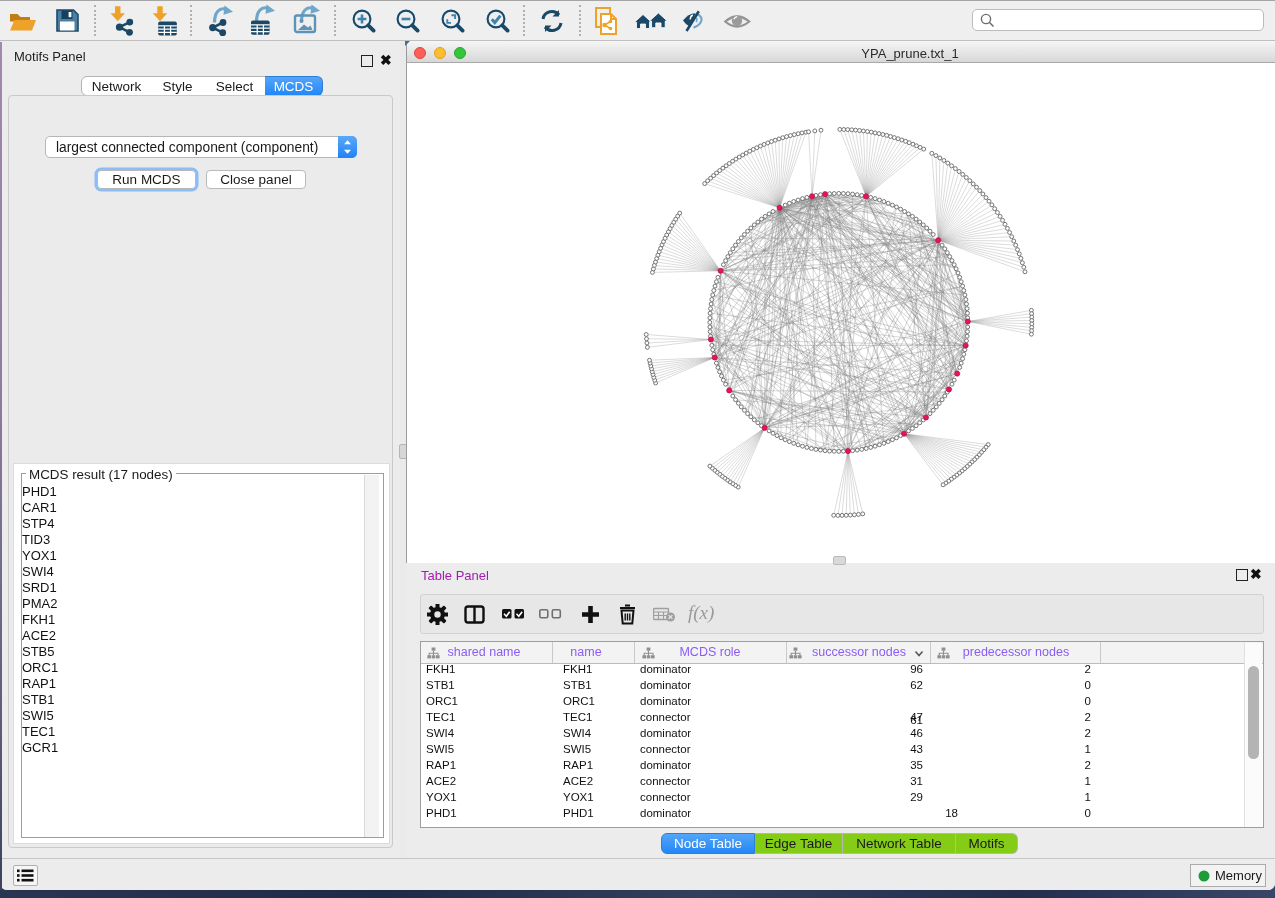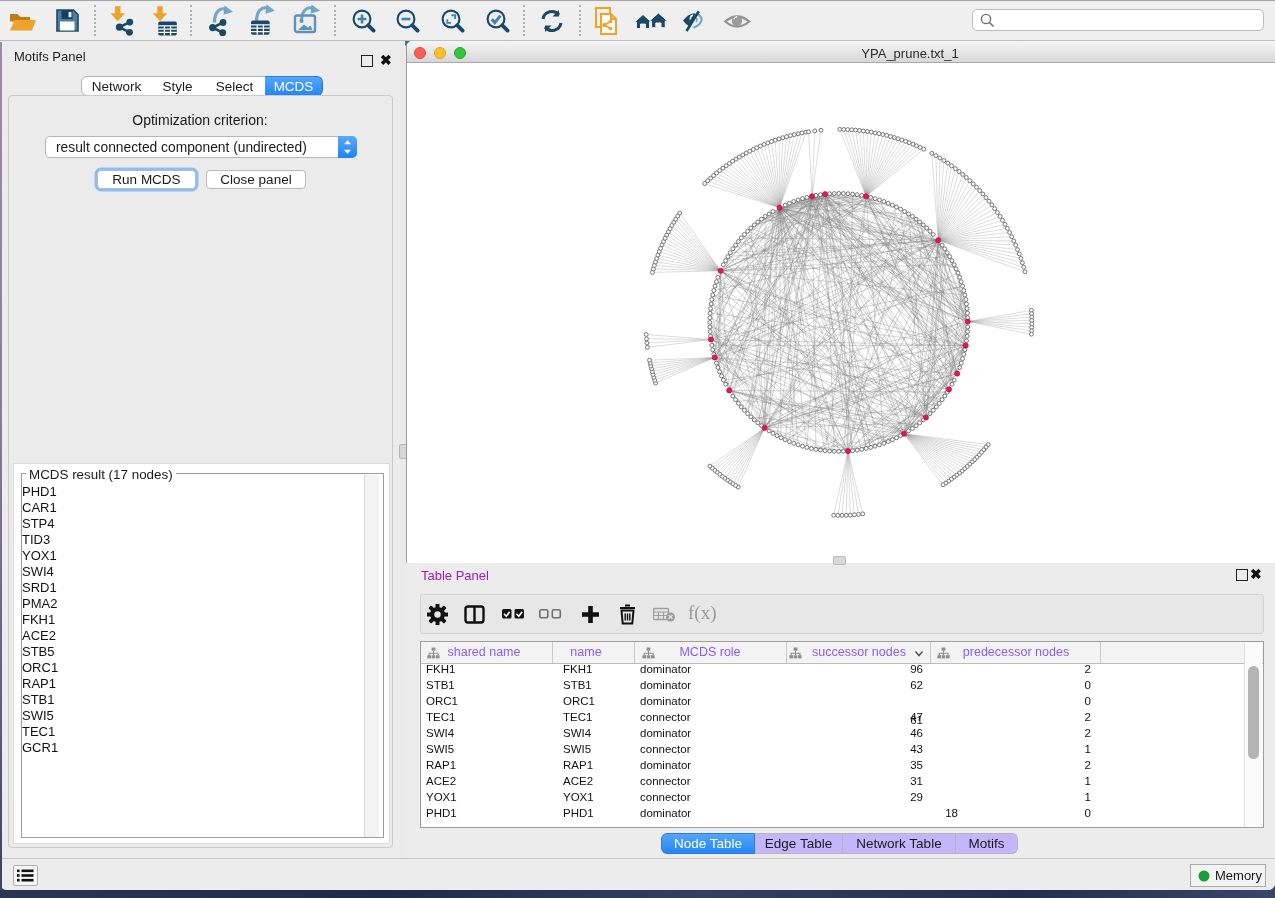--- a/index.html
+++ b/index.html
@@ -40,39 +40,38 @@
 #tpTitle{position:absolute;left:421px;top:568px;font-size:13px;color:#a21caf}
 #ttoolbar{position:absolute;left:420px;top:594px;width:844px;height:40px;background:#e7e7e7;border:1px solid #d2d2d2;border-radius:3px;box-sizing:border-box}
 #tbl{position:absolute;left:420px;top:641px;width:844px;height:187px;background:#fff;border:1px solid #9e9e9e;box-sizing:border-box}
 #thead{position:absolute;left:0;top:0;width:842px;height:21px;background:#f3f3f3;border-bottom:1px solid #bdbdbd}
 .hsep{position:absolute;top:0;width:1px;height:21px;background:#c9c9c9}
 .hlab{position:absolute;top:3px;font-size:12.5px;color:#8b5cf6;white-space:nowrap}
 .cell{position:absolute;font-size:11.5px;color:#111;white-space:nowrap}
 #tsb{position:absolute;right:1px;top:1px;width:17px;height:184px;background:#fbfbfb;border-left:1px solid #e0e0e0}
 #tthumb{position:absolute;left:3px;top:23px;width:11px;height:93px;background:#b4b4b4;border-radius:5.5px}
 
-.btab{position:absolute;top:833px;height:21px;background:#c4b5fd;border:1px solid #b6b6b6;box-sizing:border-box;font-size:13.5px;color:#1a1a1a;text-align:center;line-height:20px}
+.btab{position:absolute;top:833px;height:21px;background:#84cc16;border:1px solid #b6b6b6;box-sizing:border-box;font-size:13.5px;color:#1a1a1a;text-align:center;line-height:20px}
 
 #status{position:absolute;left:0;top:858px;width:1275px;height:32px;background:#ececec;border-top:1px solid #c6c6c6;box-sizing:border-box}
 #listbtn{position:absolute;left:13px;top:865px;width:25px;height:21px;background:#f6f6f6;border:1px solid #b0b0b0;border-radius:2px;box-sizing:border-box}
 #membtn{position:absolute;left:1190px;top:864px;width:76px;height:23px;background:#f3f3f3;border:1px solid #ababab;box-sizing:border-box}
 </style></head><body>
 <div id="app">
 <div id="toolbar"></div>
 <div id="cpTitle">Motifs Panel</div>
 <div class="winbtn-sq" style="left:361px;top:55px"></div>
 <div class="winbtn-x" style="left:380px;top:55px">✖</div>
 <div class="seg" style="left:81px;top:76px;width:71px;border-radius:6px 0 0 6px">Network</div>
 <div class="seg" style="left:151px;top:76px;width:54px;border-left:none">Style</div>
 <div class="seg" style="left:204px;top:76px;width:62px;border-left:none">Select</div>
 <div class="seg segblue" style="left:265px;top:76px;width:58px;border-radius:0 6px 6px 0;border-left:none">MCDS</div>
 <div id="tabpane"></div>
-<div id="optlab">Optimization criterion:</div>
 <div id="combo">
-      <span id="comboTxt">result connected component (undirected)</span>
+      <span id="comboTxt">largest connected component (component)</span>
 <div id="comboBtn"><svg width="19" height="22" viewBox="0 0 19 22">
           <path d="M9.5 4.2 L13 8.2 L6 8.2 Z M9.5 17.8 L13 13.8 L6 13.8 Z" fill="#fff"></path>
         </svg></div>
     </div>
 <div class="btn" style="left:97px;top:170px;width:99px;box-shadow:0 0 0 2.5px #8cbdf9">Run MCDS</div>
 <div class="btn" style="left:206px;top:170px;width:100px">Close panel</div>
 <div id="whitepanel">
       <div id="fieldset">
         <div id="legend">MCDS result (17 nodes)</div>
 <div id="mcdslist">PHD1<br>CAR1<br>STP4<br>TID3<br>YOX1<br>SWI4<br>SRD1<br>PMA2<br>FKH1<br>ACE2<br>STB5<br>ORC1<br>RAP1<br>STB1<br>SWI5<br>TEC1<br>GCR1</div>
@@ -678,21 +677,21 @@
       <path d="M8 2.5 h5 M3 5 h15" stroke="#111" stroke-width="2.2"></path>
       <path d="M4.5 7.5 h12 l-1.2 13 h-9.6 z" fill="none" stroke="#111" stroke-width="2"></path>
       <path d="M8.2 10.5 v7 M10.5 10.5 v7 M12.8 10.5 v7" stroke="#111" stroke-width="1.4"></path>
     </svg>
 <svg class="abs" style="left:653px;top:607px" width="23" height="15" viewBox="0 0 23 15">
       <rect x="0.5" y="1.5" width="15" height="11" rx="1" fill="none" stroke="#9e9e9e" stroke-width="1.4"></rect>
       <path d="M0.5 5 h15 M0.5 8.5 h15 M5.5 5 v8 M10.5 5 v8" stroke="#9e9e9e" stroke-width="1.2"></path>
       <circle cx="17.5" cy="10" r="4.5" fill="#9e9e9e"></circle>
       <path d="M15.6 8.1 l3.8 3.8 M19.4 8.1 l-3.8 3.8" stroke="#e7e7e7" stroke-width="1.3"></path>
     </svg>
-<div class="abs" style="left:688px;top:602px;font-family:'Liberation Serif',serif;font-size:19px;color:#9a9a9a">f(x)</div>
+<div class="abs" style="left:688px;top:602px;font-family:'Liberation Serif',serif;font-style:italic;font-size:19px;color:#9a9a9a">f(x)</div>
 <svg class="abs" style="left:405px;top:41px" width="5" height="5" viewBox="0 0 5 5">
       <path d="M0 0 H5 L0 5 Z" fill="#44699e"></path>
     </svg>
 <svg class="abs" style="left:17px;top:869px" width="17" height="13" viewBox="0 0 17 13">
       <g fill="#111">
         <rect x="0" y="0.5" width="2.6" height="2.6"></rect>
         <rect x="4.5" y="0.5" width="12" height="2.6"></rect>
         <rect x="0" y="5.2" width="2.6" height="2.6"></rect>
         <rect x="4.5" y="5.2" width="12" height="2.6"></rect>
         <rect x="0" y="9.9" width="2.6" height="2.6"></rect>

